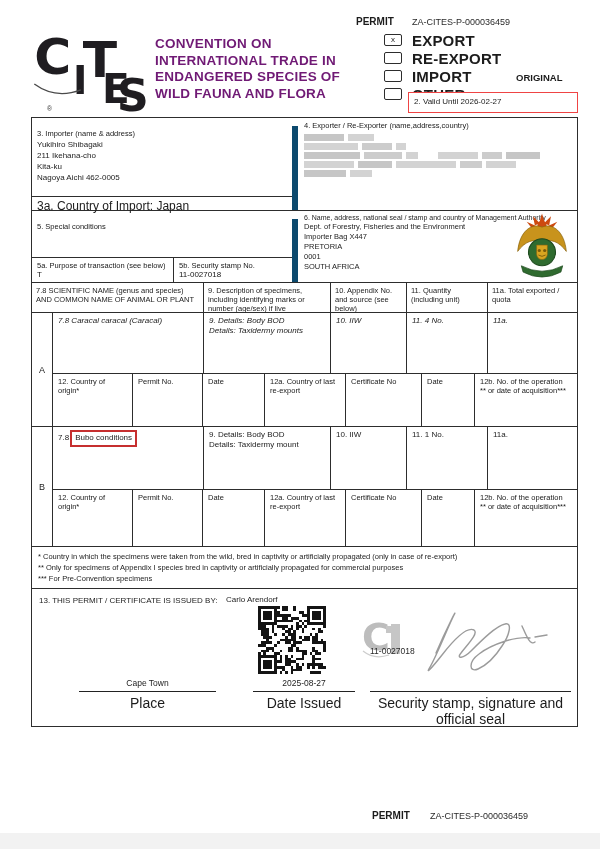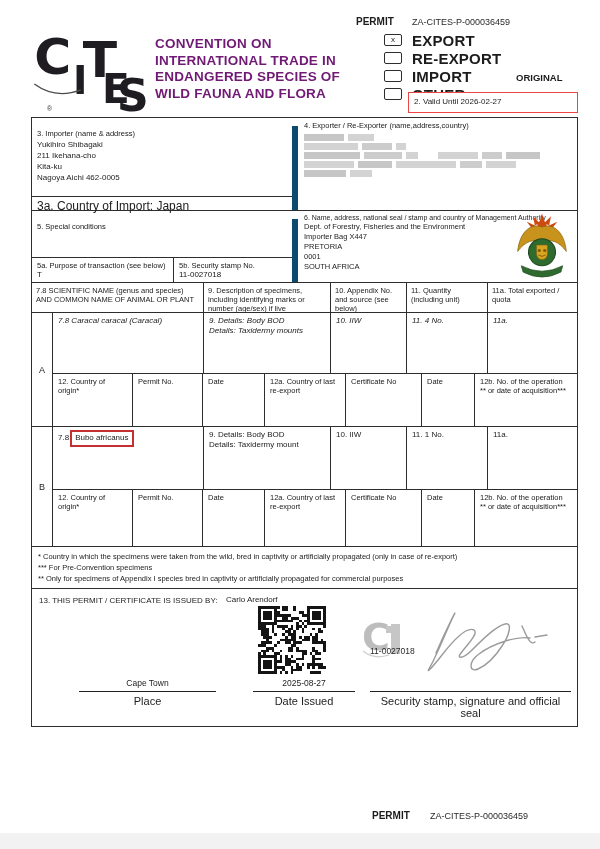--- a/index.html
+++ b/index.html
@@ -62,21 +62,21 @@
   .issue-label { left:7px; top:7px; font-size:8px; }
   .issue-name { left:194px; top:6px; font-size:8px; }
   .qr { left:226px; top:17px; width:68px; height:68px; display:grid; grid-template-columns:repeat(25,1fr); grid-auto-rows:1fr; }
   .qr i { background:#141414; } .qr i.w { background:#ffffff; }
   .c1mark { left:330px; top:28px; }
   .stamp-num { left:338px; top:57px; font-size:8.5px; color:#2a2a2a; }
   .signature { left:382px; top:12px; }
   .sig { position:absolute; top:82px; text-align:center; }
   .sig-val { height:20px; font-size:8.5px; display:flex; align-items:flex-end; justify-content:center; padding-bottom:3px; }
   .sig-line { border-top:1.2px solid #222; }
-  .sig-lab { font-size:11px; padding-top:3px; }
+  .sig-lab { font-size:14px; padding-top:3px; }
   .sig.place { left:47px; width:137px; } .sig.date { left:221px; width:102px; } .sig.seal { left:338px; width:201px; }
 
   
   .page-num { left:48px; top:840px; font-size:14px; color:#333; }
   .f-permit { left:372px; top:810px; font-size:10px; font-weight:bold; }
   .f-number { left:430px; top:811px; font-size:9px; color:#2a2a2a; }
   .bottom-strip { left:0; bottom:0; width:600px; height:16px; background:#f2f2f2; }
 </style>
 </head>
 <body>
@@ -251,21 +251,21 @@
         </div>
       </div>
     </div>
   </div>
 
   <div class="frow bt" style="height:120px;">
     <div class="ab">B</div>
     <div class="block-rows">
       <div class="frow" style="height:63px;">
         <div class="c sp-name cellline">
-          <span>7.8</span><span class="hl"><span>Bubo africanus</span></span>
+          <span>7.8</span><span class="hl"><span>Bubo conditions</span></span>
         </div>
         <div class="c w-desc cellline">
           <div>9. Details: Body BOD</div>
           <div>Details: Taxidermy mount</div>
         </div>
         <div class="c w-app cellline">10. IIW</div>
         <div class="c w-qty cellline">11. 1 No.</div>
         <div class="c w-tot cellline">11a.</div>
       </div>
       <div class="frow bt" style="height:57px;">
@@ -278,22 +278,22 @@
         <div class="c o7 lab">
           <div>12b. No. of the operation</div>
           <div>** or date of acquisition***</div>
         </div>
       </div>
     </div>
   </div>
 
   <div class="bt footnotes" style="height:42px;">
     <div>* Country in which the specimens were taken from the wild, bred in captivity or artificially propagated (only in case of re-export)</div>
+    <div>** Only for specimens of Appendix I species bred in captivity or artificially propagated for commercial purposes</div>
     <div>*** For Pre-Convention specimens</div>
-    <div>** Only for specimens of Appendix I species bred in captivity or artificially propagated for commercial purposes</div>
   </div>
 
   <div class="bt issue" style="height:138px;">
     <div class="abs issue-label">13. THIS PERMIT / CERTIFICATE IS ISSUED BY:</div>
     <div class="abs issue-name">Carlo Arendorf</div>
 
     <div class="abs qr">
         <i></i>
         <i></i>
         <i></i>

